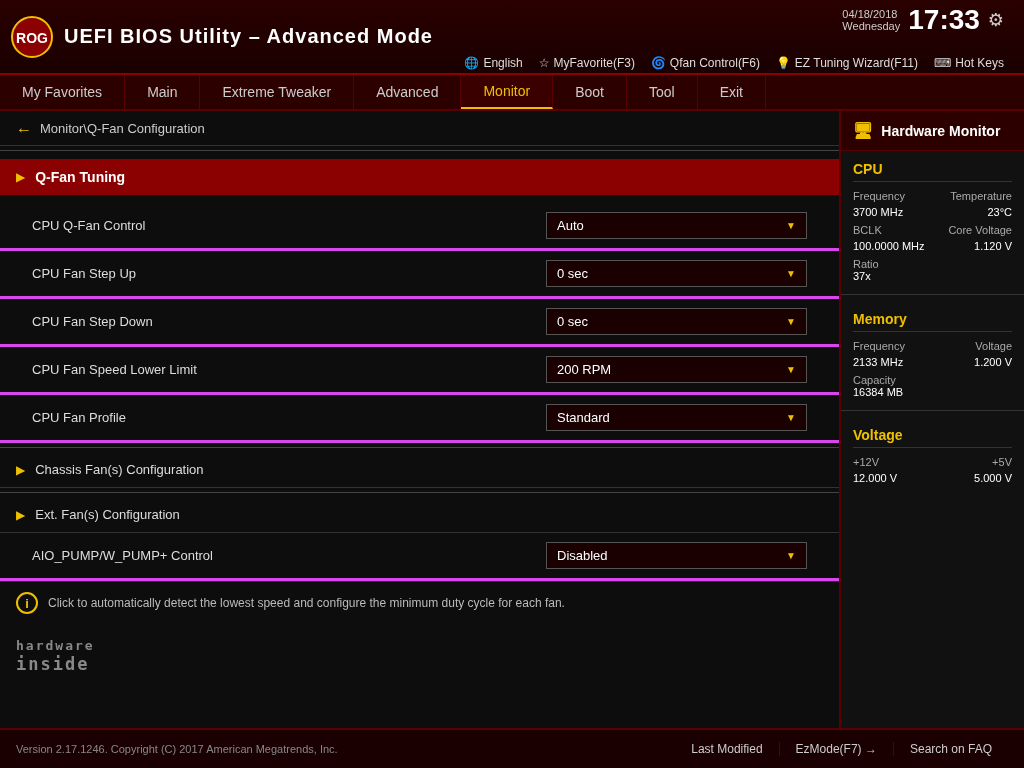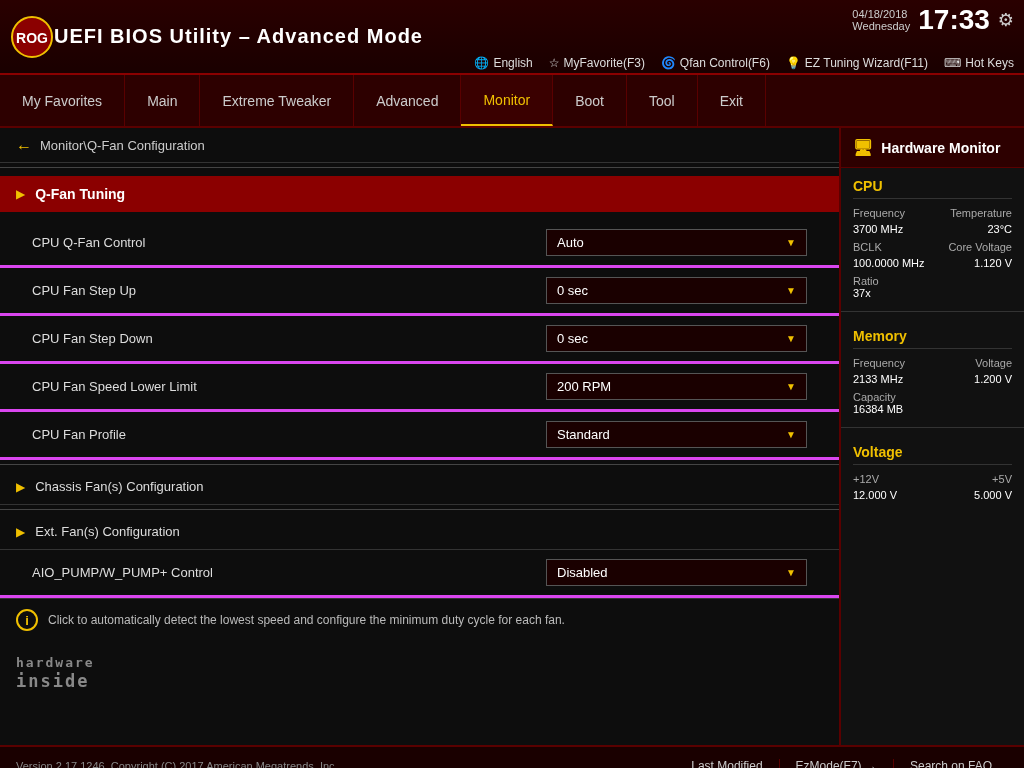--- a/index.html
+++ b/index.html
@@ -18,34 +18,35 @@
       border-bottom: 2px solid #8b0000;
       height: 75px;
       display: flex;
       align-items: center;
       padding: 0 10px;
       position: relative;
     }
     .logo-area {
       display: flex;
       align-items: center;
+      gap: 10px;
     }
     .rog-logo {
       width: 44px;
       height: 44px;
     }
     .bios-title {
       font-size: 20px;
       font-weight: bold;
       color: #fff;
       letter-spacing: 1px;
     }
     .header-right {
       position: absolute;
-      right: 10px;
+      right: 20px;
       display: flex;
       flex-direction: column;
       align-items: flex-end;
       gap: 20px;
     }
     .datetime-row {
       display: flex;
       align-items: center;
       gap: 8px;
     }
@@ -68,21 +69,21 @@
       display: flex;
       align-items: center;
       gap: 4px;
       cursor: pointer;
       color: #ddd;
     }
 
     
     .nav-tabs {
       background: #2d0000;
-      height: 53px;
+      height: 36px;
       display: flex;
       align-items: stretch;
       border-bottom: 2px solid #5a0000;
     }
     .nav-tab {
       padding: 0 22px;
       display: flex;
       align-items: center;
       font-size: 14px;
       color: #ccc;

